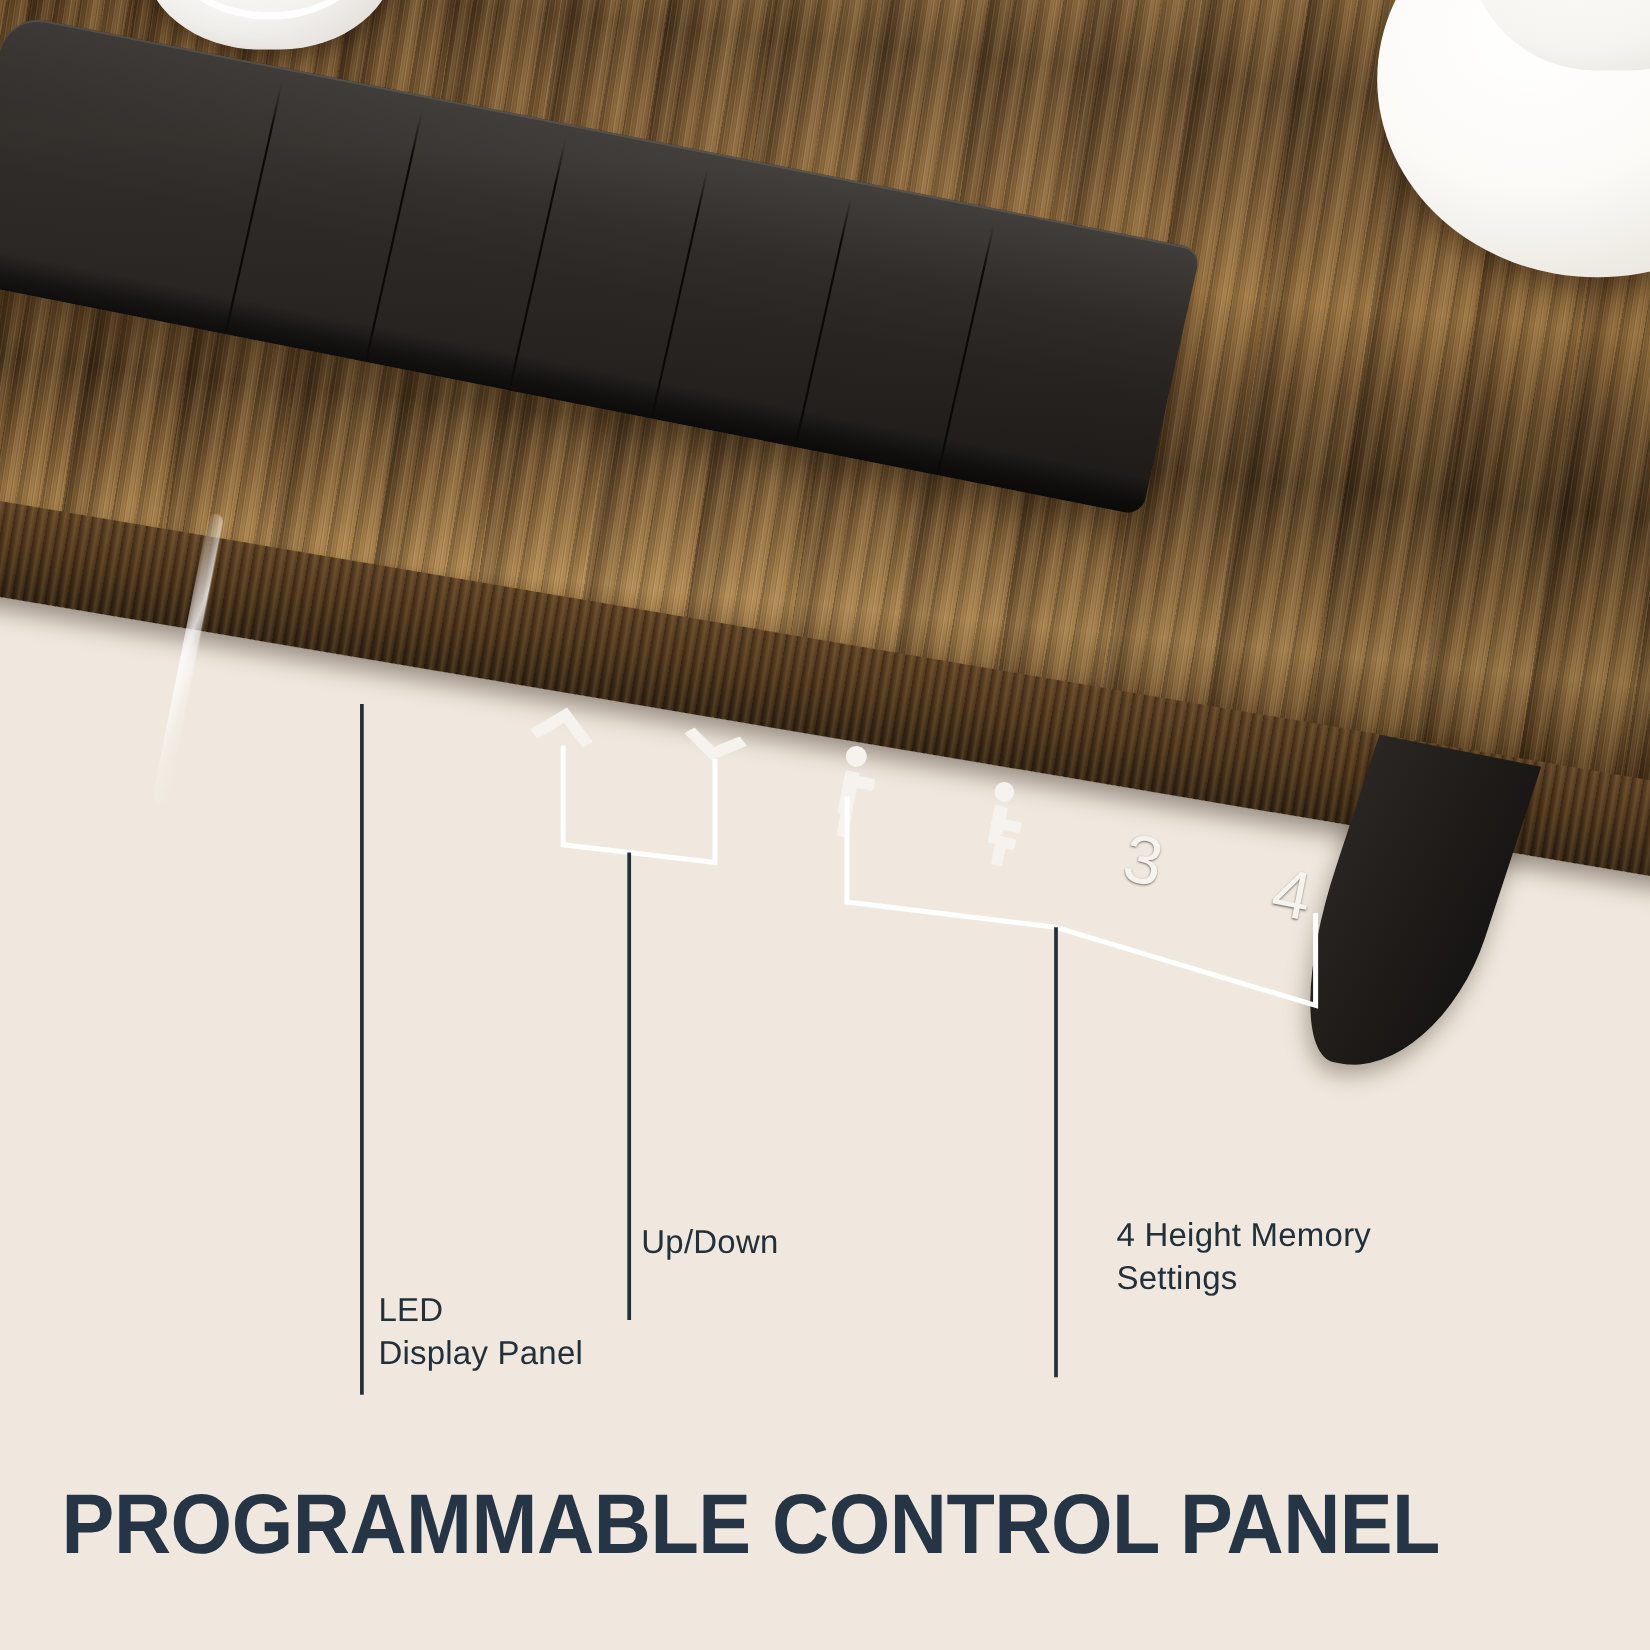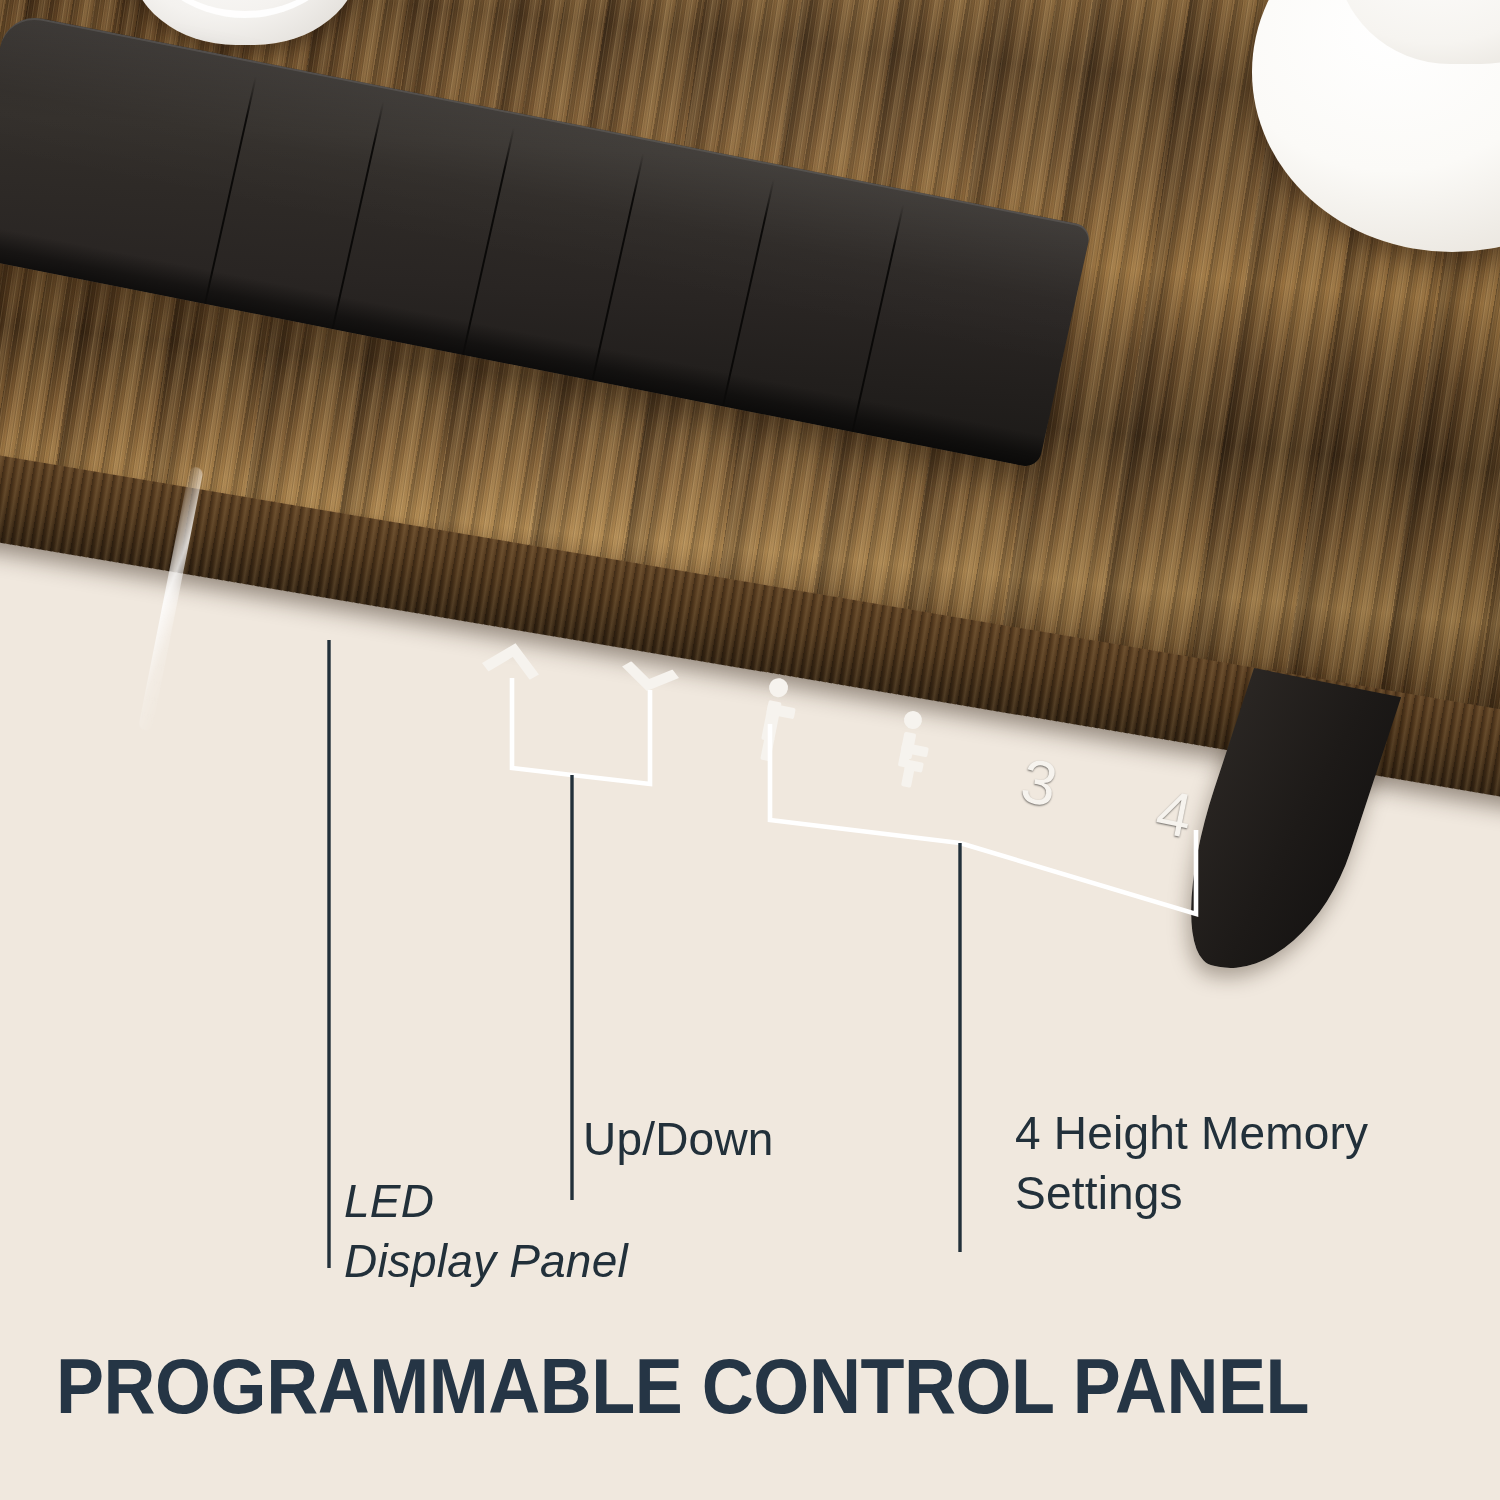--- a/index.html
+++ b/index.html
@@ -219,26 +219,26 @@
     left: 0; top: 0;
     width: 1500px; height: 1500px;
     pointer-events: none;
   }
 
   .label {
     position: absolute;
     color: #22303A;
     font-family: "Liberation Sans", sans-serif;
     font-weight: 300;
-    font-size: 46px;
+    font-size: 30px;
     line-height: 1.30;
     letter-spacing: 0.2px;
     white-space: pre-line;
   }
-  #label-led        { left: 344px; top: 1172px; font-style: italic; }
+  #label-led        { left: 344px; top: 1172px; }
   #label-updown     { left: 583px; top: 1110px; }
   #label-memory     { left: 967px; top: 1104px; margin-left: 48px; }
 
   .headline {
     position: absolute;
     left: 56px;
     top: 1342px;
     color: #253545;
     font-family: "Liberation Sans", sans-serif;
     font-weight: 700;

